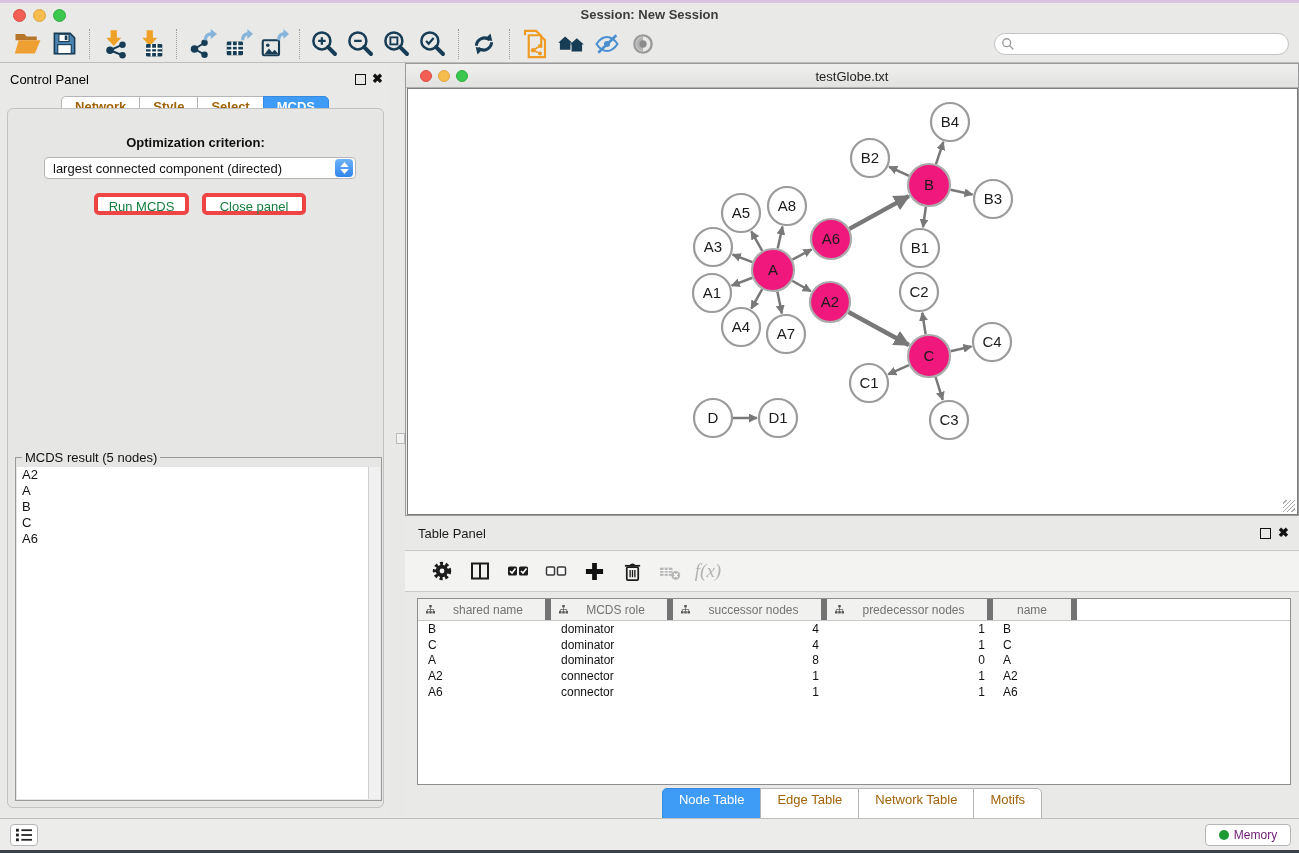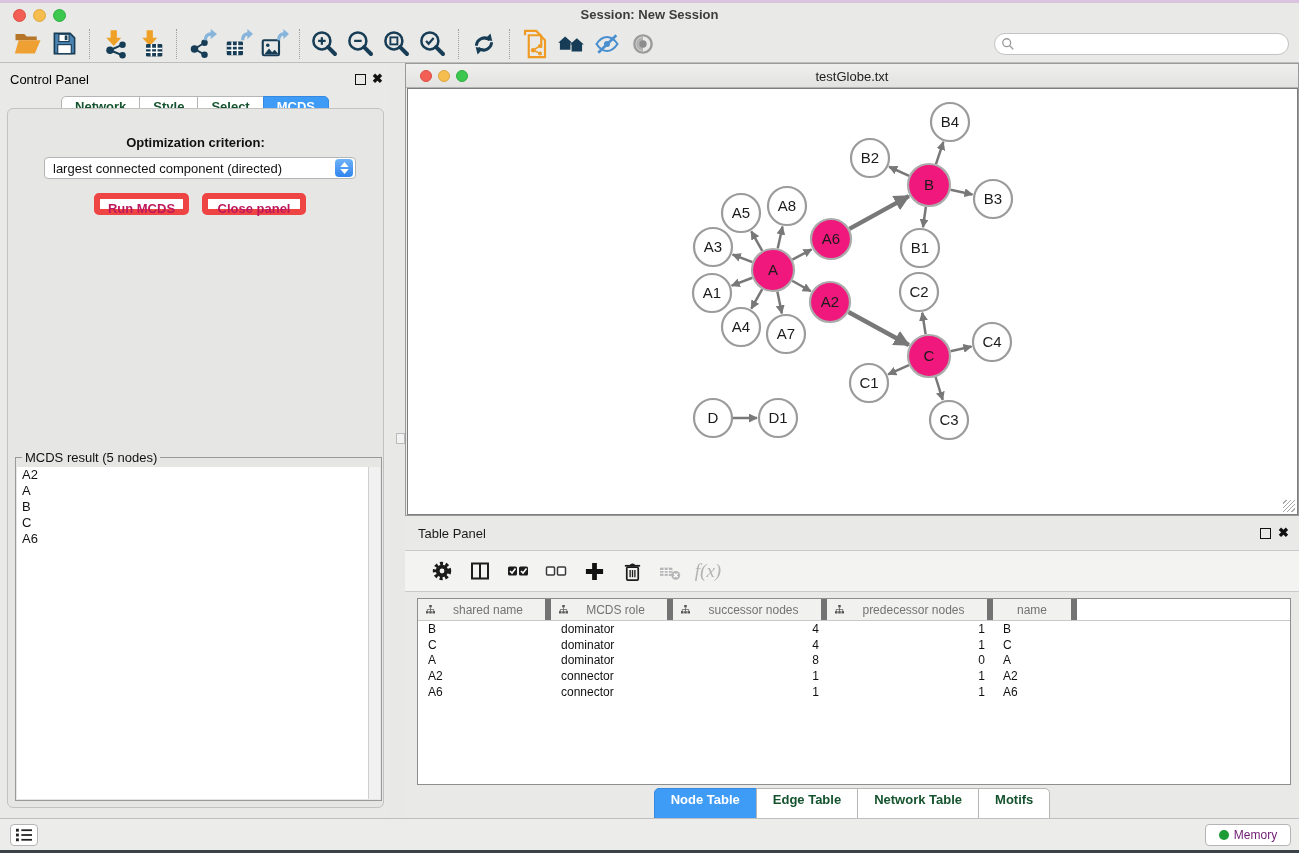--- a/index.html
+++ b/index.html
@@ -28,36 +28,36 @@
                      font-family:"Liberation Sans", sans-serif; }
 
   
   .control-panel { position:absolute; left:0; top:63px; width:390px; height:755px; background:#e9e9e7; }
   .cp-title { position:absolute; left:10px; top:9px; font-size:13px; color:#000000; }
   .win-float { position:absolute; width:11px; height:11px; border:1.6px solid #111; background:transparent; }
   .win-close { position:absolute; font-size:13px; font-weight:700; color:#111; line-height:11px; }
   .cp-float { right:24px; top:11px; } .cp-close { right:7px; top:10px; }
   .tabrow { position:absolute; left:0; width:100%; display:flex; justify-content:center; }
   .cp-tabs { top:33px; }
-  .tab { height:21px; line-height:20px; padding:0 13px; font-size:13px; font-weight:600; color:#14532d;
+  .tab { height:21px; line-height:20px; padding:0 13px; font-size:13px; font-weight:600; color:#a16207;
          background:#fff; border:1px solid #b5b5b5; margin-left:-1px; }
   .tab:first-child { border-radius:5px 0 0 5px; margin-left:0; }
   .tab:last-child  { border-radius:0 5px 5px 0; }
   .tab.sel { background:#3f9cf6; border-color:#3589df; color:#fff; }
   .cp-body { position:absolute; left:7px; top:45px; width:377px; height:700px; background:#e6e6e4;
              border:1px solid #c2c2c2; border-radius:6px; }
   .opt-label { position:absolute; top:26px; width:100%; text-align:center; font-size:13px; font-weight:600; color:#111; }
   .dropdown { position:absolute; left:36px; top:48px; width:312px; height:22px; background:#fff;
               border:1px solid #b5b5b5; border-radius:4px; display:flex; align-items:center; }
   .dropdown .dd-text { flex:1; font-size:13px; padding-left:8px; color:#111; white-space:nowrap; overflow:hidden;}
   .dd-stepper { width:18px; height:18px; margin-right:2px; border-radius:4px;
                 background:linear-gradient(#6fb2fa,#2f84ee); display:flex; flex-direction:column;
                 align-items:center; justify-content:center; gap:2px; }
-  .cp-btn { position:absolute; top:84px; height:22px; background:#fff; border:6px solid #ef4444;
-            border-radius:5px; font-size:13px; font-weight:700; color:#be185d; text-align:center; line-height:20px; }
+  .cp-btn { position:absolute; top:84px; height:22px; background:#fff; border:4px solid #ef4444;
+            border-radius:5px; font-size:13px; font-weight:400; color:#15803d; text-align:center; line-height:20px; }
   .btn-run { left:86px; width:95px; } .btn-close { left:194px; width:104px; }
   .result-box { position:absolute; left:7px; top:348px; width:367px; height:344px; border:1px solid #9a9a9a; }
   .result-legend { position:absolute; left:6px; top:-8px; background:#e6e6e4; padding:0 3px; font-size:13px; color:#111; }
   .result-list { position:absolute; left:1px; top:9px; right:13px; bottom:1px; background:#fff; overflow:hidden; }
   .result-scroll { position:absolute; top:9px; right:1px; bottom:1px; width:12px; background:#f1f1f1; border-left:1px solid #cfcfcf; }
   .result-item { font-size:13px; line-height:16px; padding-left:5px; color:#111; }
 
   
   .net-window { position:absolute; left:405px; top:63px; width:894px; height:453px;
                 background:#ececea; border:1px solid #9a9a9a; }
@@ -84,21 +84,21 @@
   .dtable { position:absolute; left:12px; top:80px; width:874px; height:187px; background:#fff;
             border:1px solid #8e8e8e; overflow:hidden; }
   .dt-header { display:flex; height:22px; background:#f1f1ef; border-bottom:1px solid #c9c9c9; }
   .dt-hcell { display:flex; align-items:center; border-right:6px solid #737373; font-size:12px; color:#737373;
               padding:0 4px; position:relative; }
   .dt-hcell .hlabel { flex:1; text-align:center; }
   .dt-hfill { flex:1; background:#fff; }
   .dt-row { display:flex; height:15.7px; align-items:center; }
   .dt-cell { font-size:12px; color:#111; white-space:nowrap; overflow:hidden; }
   .tp-tabs { top:270px; }
-  .tp-tabs .tab { font-weight:700; padding:0 16px; height:39px; line-height:22px; }
+  .tp-tabs .tab { font-weight:400; padding:0 16px; height:39px; line-height:22px; }
 
   
   .statusbar { position:absolute; left:0; top:818px; width:1299px; height:32px; background:#ececea;
                border-top:1px solid #bfbfbf; }
   .sb-btn { position:absolute; background:#fff; border:1px solid #b5b5b5; border-radius:4px;
             display:flex; align-items:center; justify-content:center; }
   .sb-list { left:10px; top:5px; width:28px; height:22px; }
   .sb-memory { right:8px; top:5px; width:86px; height:22px; gap:5px; font-size:12px; color:#701a75; }
   .mem-dot { width:10px; height:10px; border-radius:50%; }
   .desktop-strip-bottom { position:absolute; left:0; top:850px; width:1299px; height:3px; background:#3a4149; }

